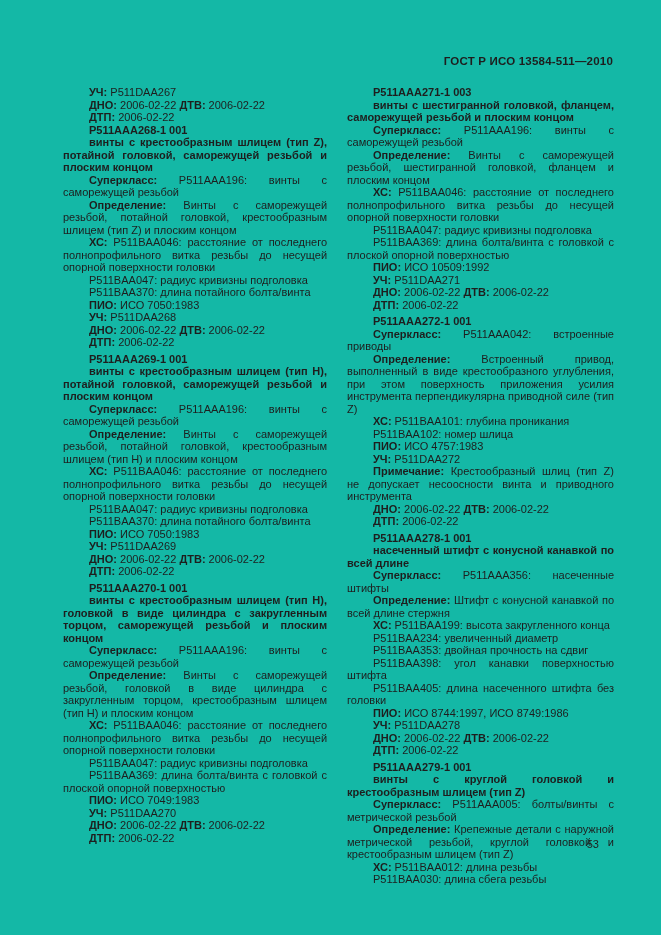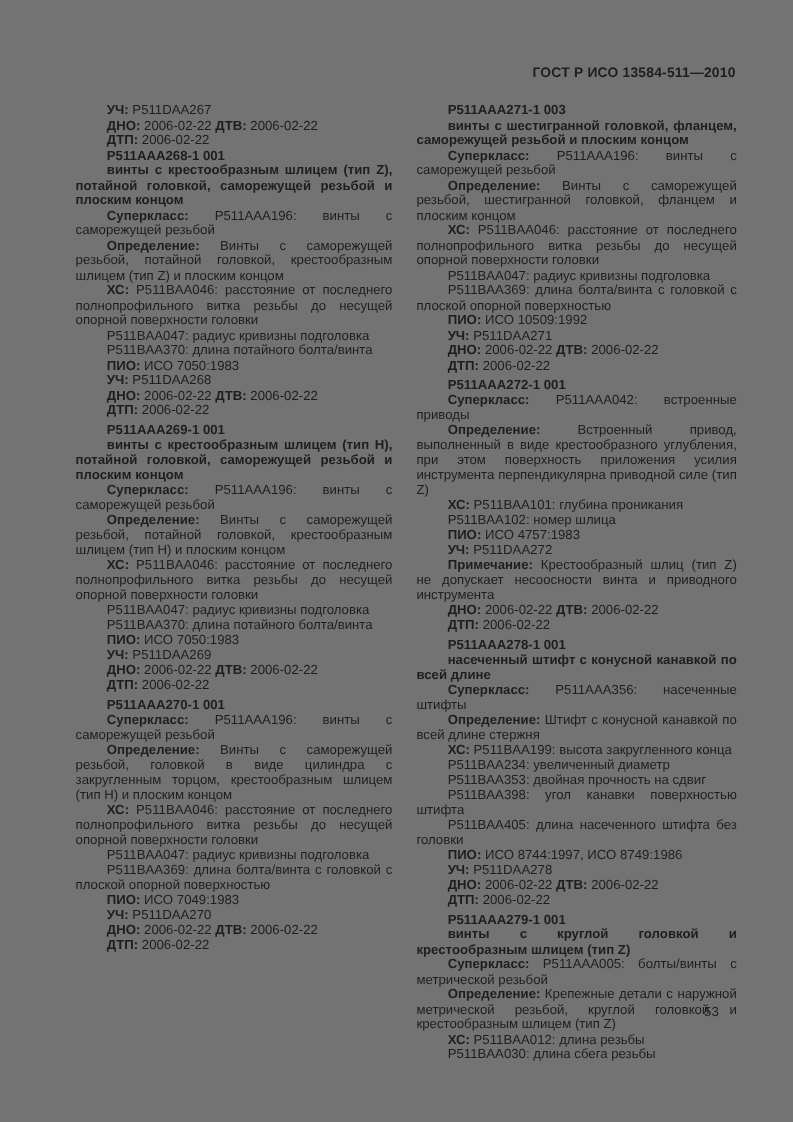--- a/index.html
+++ b/index.html
@@ -4,21 +4,21 @@
 <style>
   html, body {
     margin: 0;
     padding: 0;
     background: #ffffff;
   }
   .page {
     position: relative;
     width: 661px;
     height: 935px;
-    background: #737373;
+    background: #14b8a6;
     font-family: "Liberation Sans", sans-serif;
     color: #1e1e1e;
     overflow: hidden;
   }
   .page-header {
     position: absolute;
     top: 55px;
     left: 63px;
     width: 550px;
     text-align: right;
@@ -94,20 +94,21 @@
           <p class="para"><span class="bold">ХС:</span><span> P511BAA046: расстояние от последнего полнопрофильного витка резьбы до несущей опорной поверхности головки</span></p>
           <p class="para"><span>P511BAA047: радиус кривизны подголовка</span></p>
           <p class="para"><span>P511BAA370: длина потайного болта/винта</span></p>
           <p class="para"><span class="bold">ПИО:</span><span> ИСО 7050:1983</span></p>
           <p class="para"><span class="bold">УЧ:</span><span> P511DAA269</span></p>
           <p class="para"><span class="bold">ДНО:</span><span> 2006-02-22 </span><span class="bold">ДТВ:</span><span> 2006-02-22</span></p>
           <p class="para"><span class="bold">ДТП:</span><span> 2006-02-22</span></p>
         </div>
         <div class="block gap">
           <p class="code">P511AAA270-1 001</p>
+          <p class="title">винты с крестообразным шлицем (тип Н), головкой в виде цилиндра с закругленным торцом, саморежущей резьбой и плоским концом</p>
           <p class="para"><span class="bold">Суперкласс:</span><span> P511AAA196: винты с саморежущей резьбой</span></p>
           <p class="para"><span class="bold">Определение:</span><span> Винты с саморежущей резьбой, головкой в виде цилиндра с закругленным торцом, крестообразным шлицем (тип Н) и плоским концом</span></p>
           <p class="para"><span class="bold">ХС:</span><span> P511BAA046: расстояние от последнего полнопрофильного витка резьбы до несущей опорной поверхности головки</span></p>
           <p class="para"><span>P511BAA047: радиус кривизны подголовка</span></p>
           <p class="para"><span>P511BAA369: длина болта/винта с головкой с плоской опорной поверхностью</span></p>
           <p class="para"><span class="bold">ПИО:</span><span> ИСО 7049:1983</span></p>
           <p class="para"><span class="bold">УЧ:</span><span> P511DAA270</span></p>
           <p class="para"><span class="bold">ДНО:</span><span> 2006-02-22 </span><span class="bold">ДТВ:</span><span> 2006-02-22</span></p>
           <p class="para"><span class="bold">ДТП:</span><span> 2006-02-22</span></p>
         </div>

